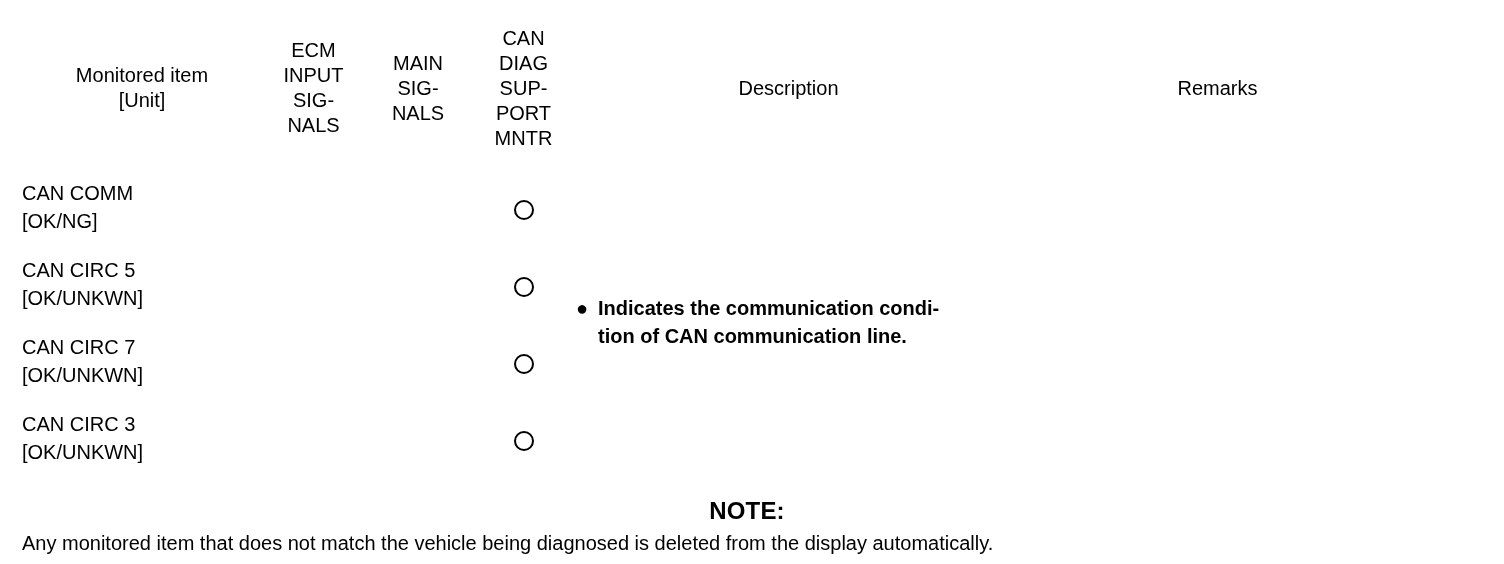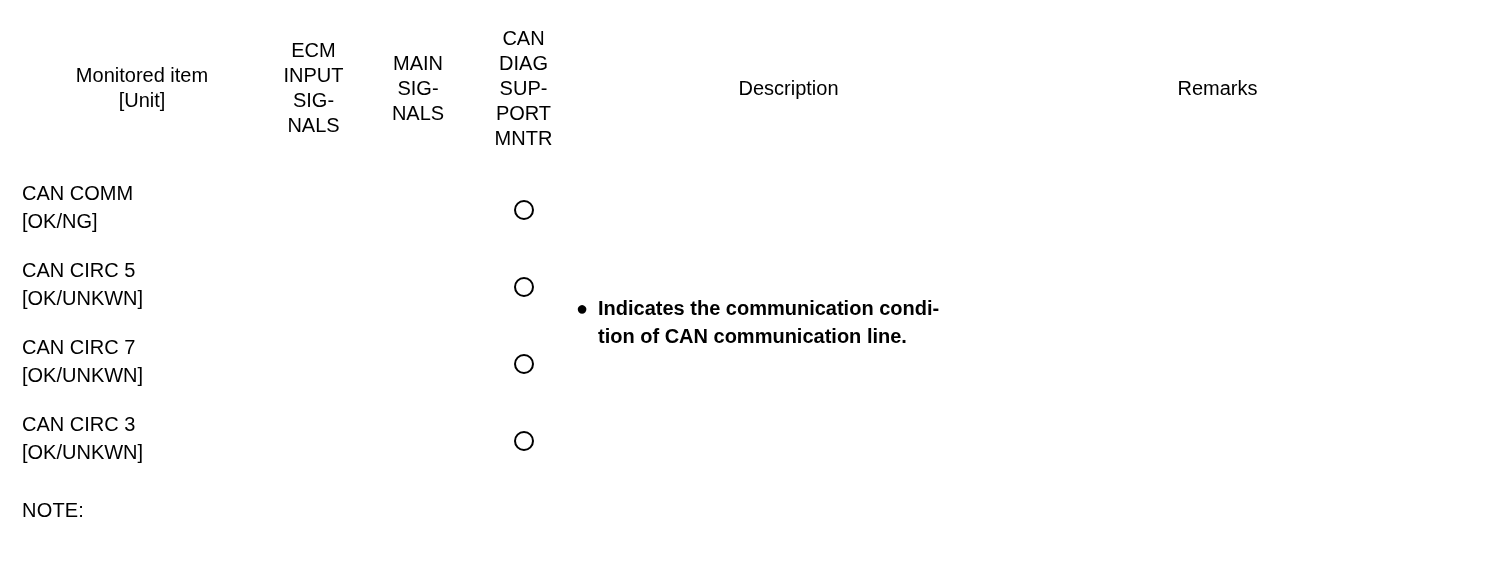--- a/index.html
+++ b/index.html
@@ -125,24 +125,25 @@
   }
 
   
   .note-block {
     position: absolute;
     left: 22px;
     top: 497px;
     width: 1450px;
   }
   .note-title {
-    font-size: 20px;
-    font-weight: normal;
+    font-size: 24px;
+    font-weight: bold;
     line-height: 27px;
     letter-spacing: 0.2px;
+    text-align: center;
   }
   .note-body {
     font-size: 20px;
     line-height: 30px;
     margin-top: 4px;
   }
 </style>
 </head>
 <body>
 
@@ -267,15 +268,16 @@
             <span class="circle-mark"></span>
           </td>
         </tr>
 
       </tbody>
     </table>
   </div>
 
   <div class="note-block">
     <div class="note-title">NOTE:</div>
+    <div class="note-body">Any monitored item that does not match the vehicle being diagnosed is deleted from the display automatically.</div>
   </div>
 
 </div>
 
 </body></html>

